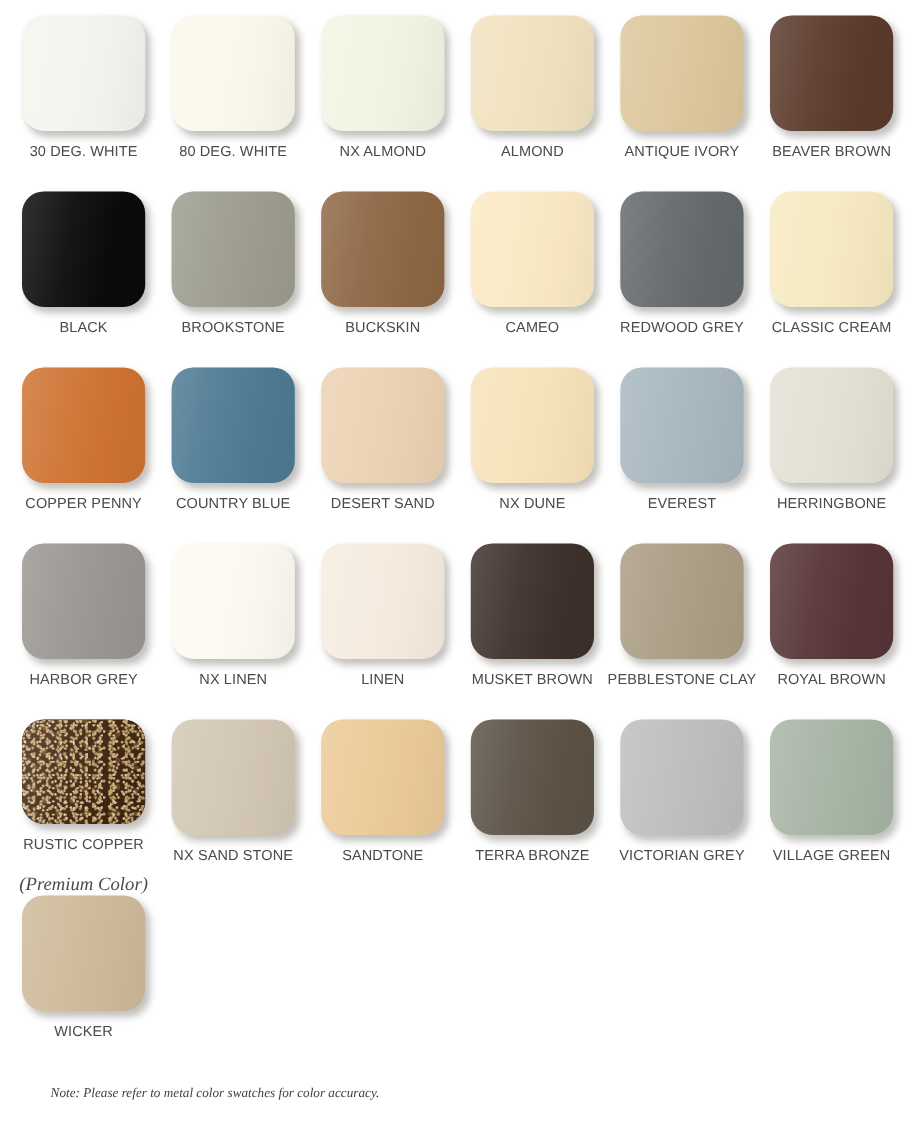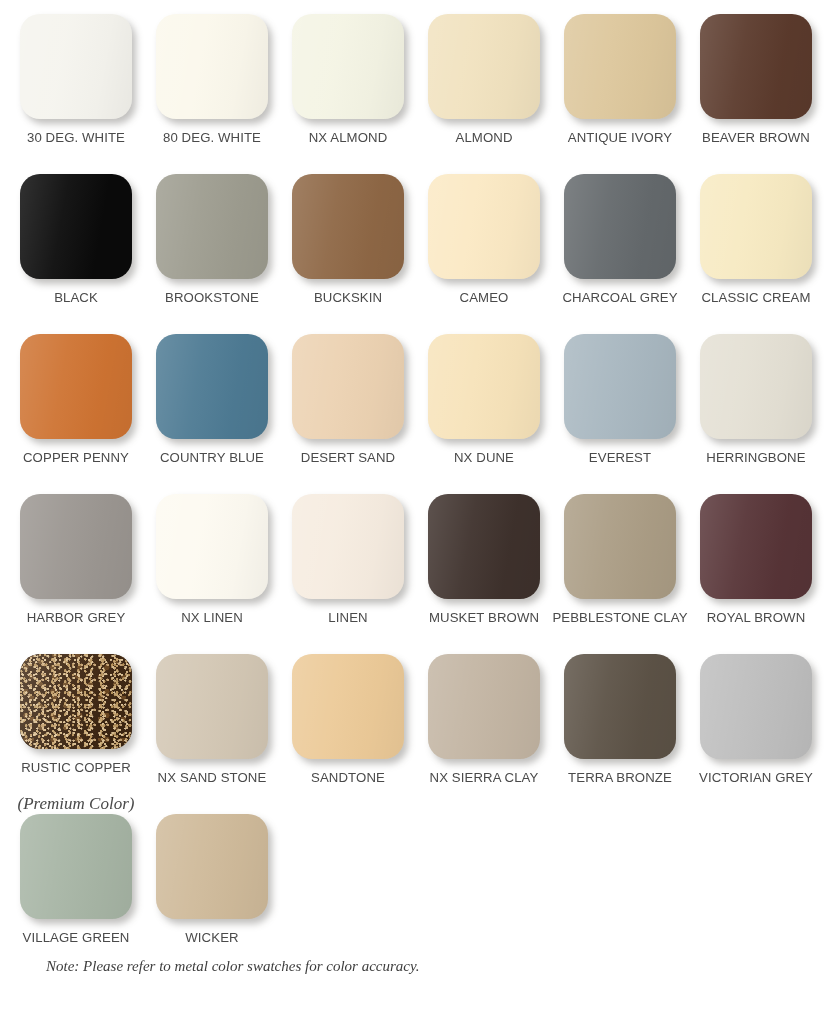--- a/index.html
+++ b/index.html
@@ -105,24 +105,24 @@
     color: #4a4a4a;
     text-align: center;
     line-height: 1.15;
     margin-top: 19px;
     white-space: nowrap;
     font-family: "Liberation Serif", serif;
   }
   .footnote {
     position: absolute;
     left: 46px;
-    top: 958px;
+    top: 986px;
     font-family: "Liberation Serif", serif;
     font-style: italic;
-    font-size: 15px;
+    font-size: 12px;
     color: #3d3d3d;
     white-space: nowrap;
     text-align: center;
   }
 </style>
 </head>
 <body>
 
 <div id="chart">
 
@@ -195,21 +195,21 @@
           <div class="texture"></div>
           <div class="sheen"></div>
         </div>
         <div class="swatch-label">CAMEO</div>
       </div>
       <div class="swatch-cell">
         <div class="swatch-chip" style="background-color: rgb(100, 105, 108);">
           <div class="texture"></div>
           <div class="sheen"></div>
         </div>
-        <div class="swatch-label">CHARCOAL GREY</div>
+        <div class="swatch-label">REDWOOD GREY</div>
       </div>
       <div class="swatch-cell">
         <div class="swatch-chip" style="background-color: rgb(247, 234, 194);">
           <div class="texture"></div>
           <div class="sheen"></div>
         </div>
         <div class="swatch-label">CLASSIC CREAM</div>
       </div>
       <div class="swatch-cell">
         <div class="swatch-chip" style="background-color: rgb(206, 115, 50);">
@@ -311,27 +311,20 @@
         <div class="swatch-label">NX SAND STONE</div>
       </div>
       <div class="swatch-cell">
         <div class="swatch-chip" style="background-color: rgb(236, 202, 152);">
           <div class="texture"></div>
           <div class="sheen"></div>
         </div>
         <div class="swatch-label">SANDTONE</div>
       </div>
       <div class="swatch-cell">
-        <div class="swatch-chip" style="background-color: rgb(195, 181, 163);">
-          <div class="texture"></div>
-          <div class="sheen"></div>
-        </div>
-        <div class="swatch-label">NX SIERRA CLAY</div>
-      </div>
-      <div class="swatch-cell">
         <div class="swatch-chip" style="background-color: rgb(92, 82, 70);">
           <div class="texture"></div>
           <div class="sheen"></div>
         </div>
         <div class="swatch-label">TERRA BRONZE</div>
       </div>
       <div class="swatch-cell">
         <div class="swatch-chip" style="background-color: rgb(190, 190, 190);">
           <div class="texture"></div>
           <div class="sheen"></div>

